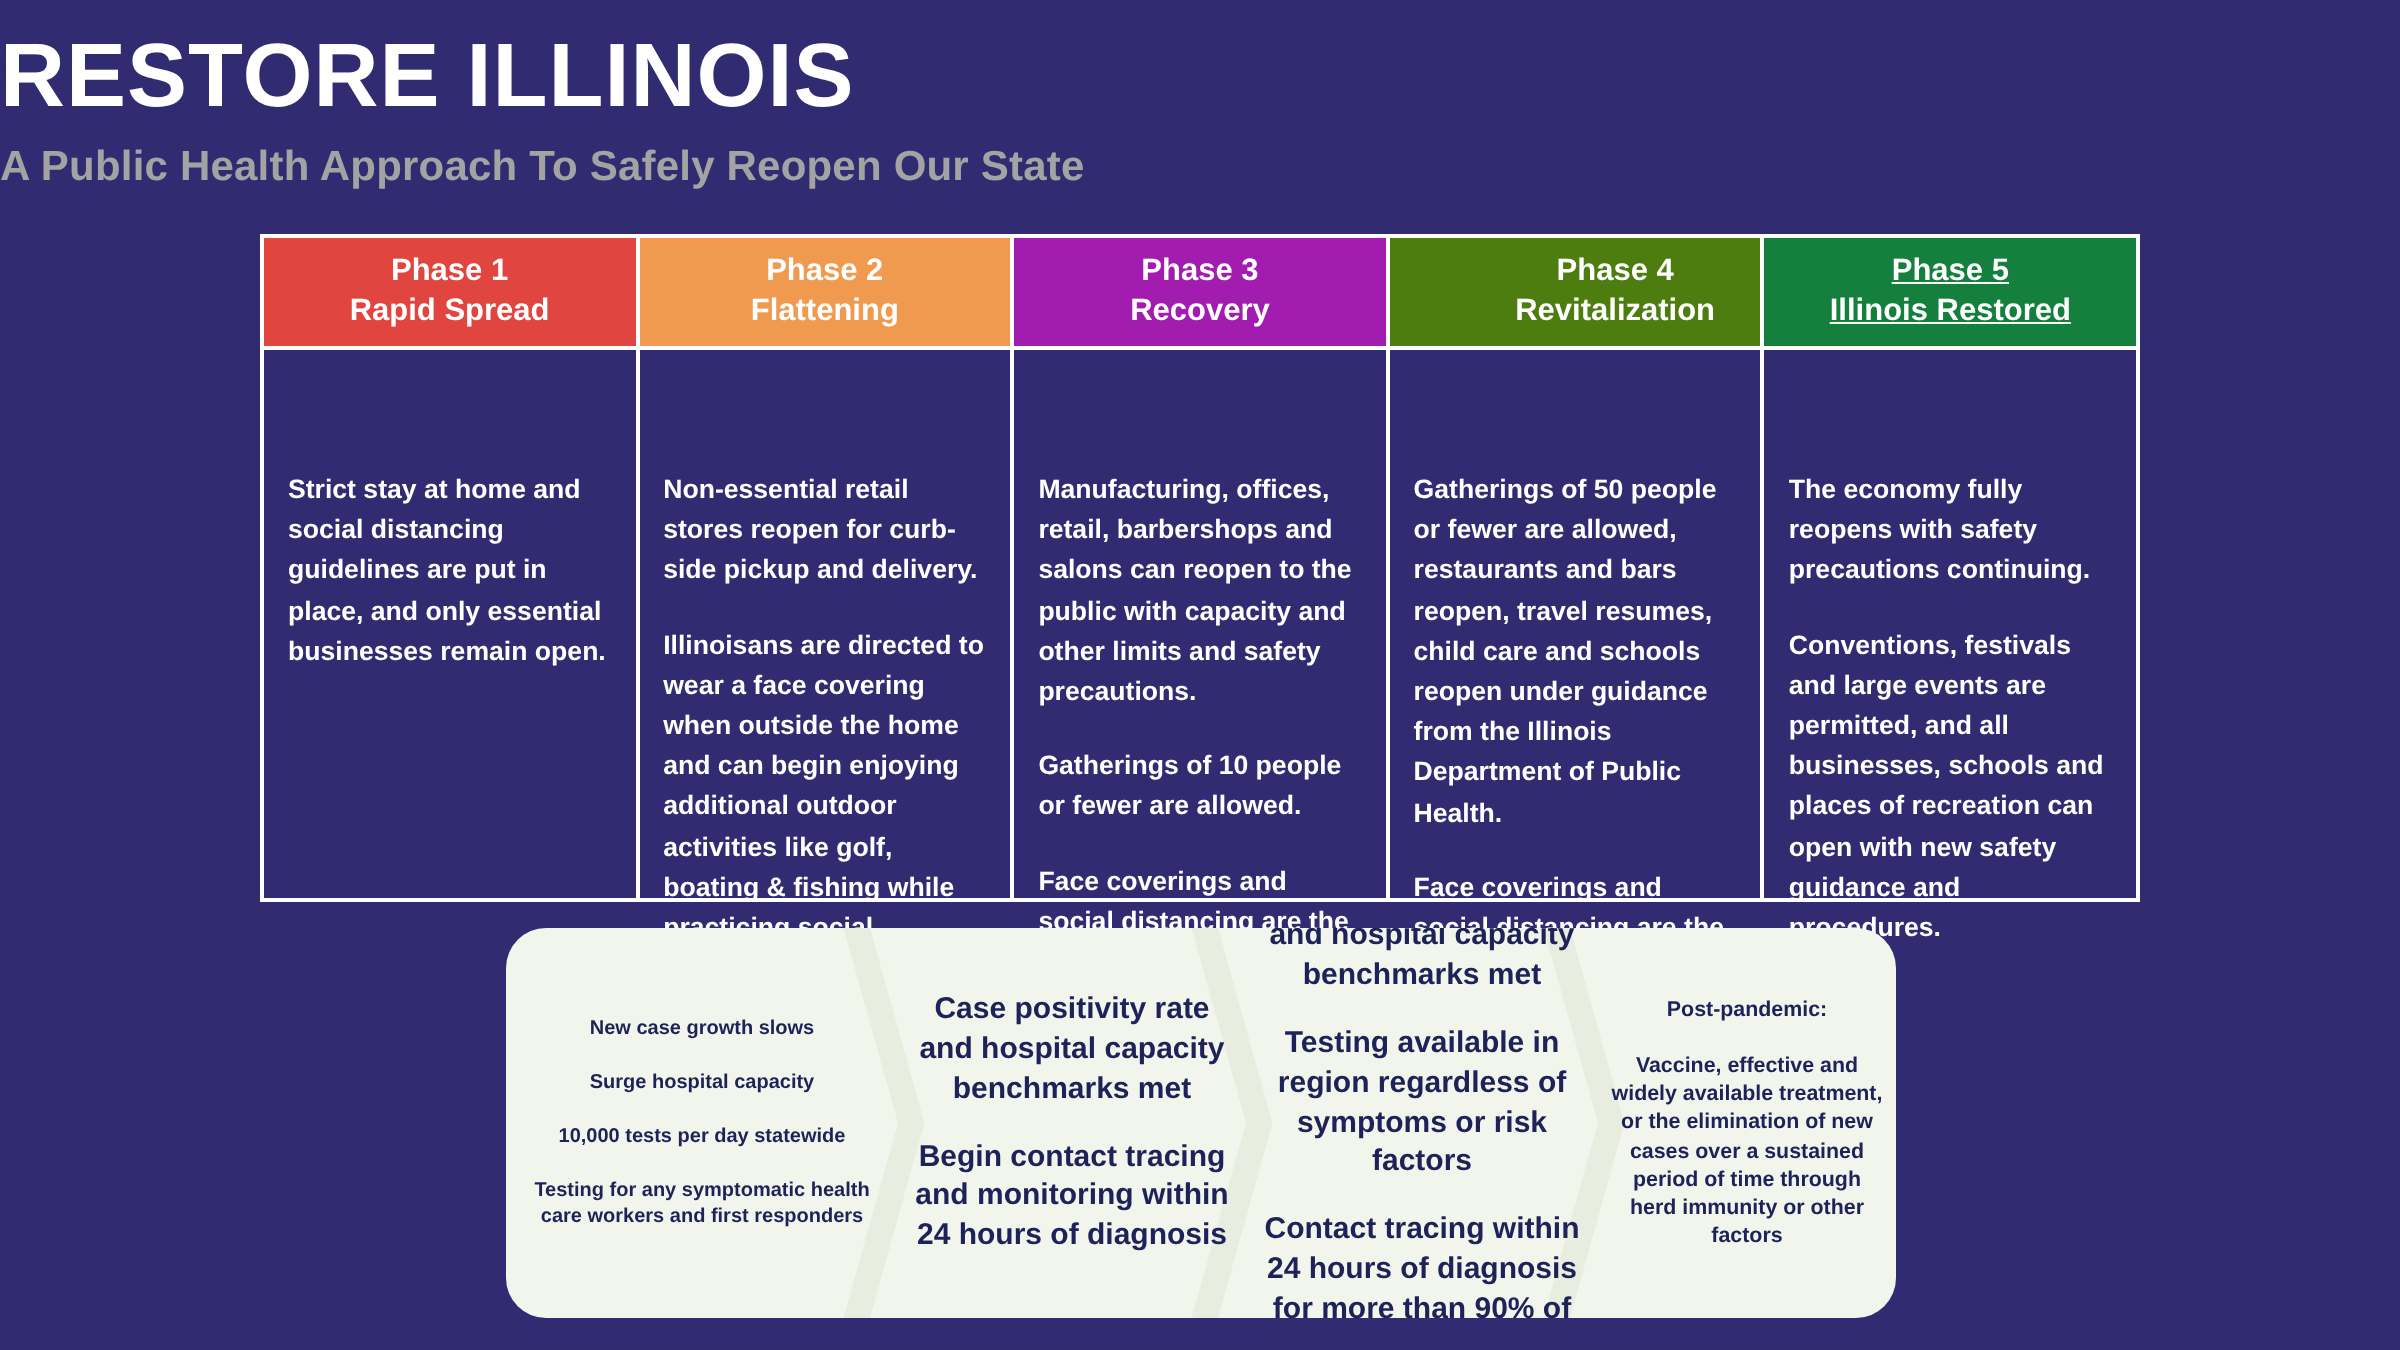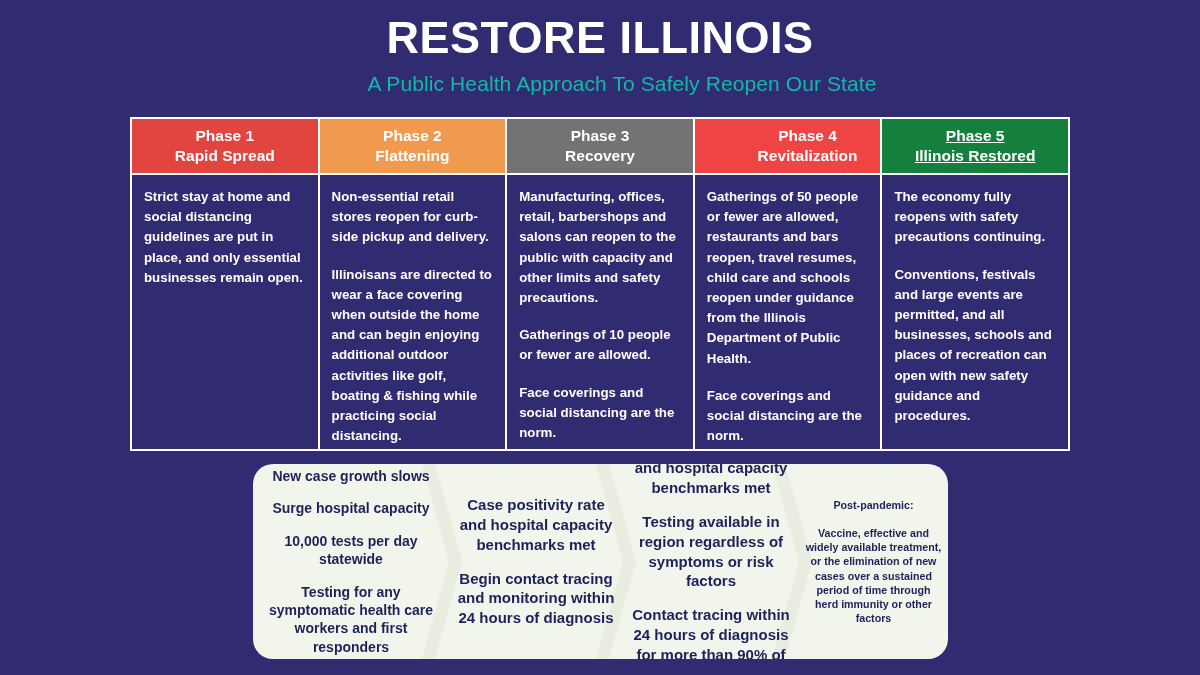--- a/index.html
+++ b/index.html
@@ -11,36 +11,35 @@
     height: 675px;
     overflow: hidden;
     background: #312b72;
     font-family: "Liberation Sans", sans-serif;
     -webkit-font-smoothing: antialiased;
   }
 
   #page { position: relative; width: 1200px; height: 675px; }
 
   
-  .header { padding-top: 14px; text-align: center; }
+  .header { padding-top: 14px; }
   .title {
     font-size: 45px;
     font-weight: bold;
     color: #ffffff;
     letter-spacing: 0.5px;
     line-height: 1.08;
     margin: 0;
   }
   .subtitle {
     font-size: 21px;
-    font-weight: normal;
-    color: #14b8a6;
+    font-weight: bold;
+    color: #a3a3a3;
     margin: 9px 0 0 0;
     letter-spacing: 0.1px;
-    padding-left: 44px;
   }
 
   
   .phase-grid {
     position: absolute;
     left: 130px;
     top: 117px;
     width: 940px;
     height: 334px;
     border: 2px solid #ffffff;
@@ -48,20 +47,21 @@
     display: flex;
     background: #312b72;
   }
   .phase-col {
     flex: 1 1 0;
     display: flex;
     flex-direction: column;
     border-right: 2px solid #ffffff;
     box-sizing: border-box;
     min-width: 0;
+    gap: 48px;
   }
   .phase-col:last-child { border-right: none; }
 
   .phase-head {
     height: 56px;
     flex: 0 0 56px;
     display: flex;
     flex-direction: column;
     align-items: center;
     justify-content: center;
@@ -128,21 +128,21 @@
 
   .chev-inner { position: relative; z-index: 2; padding: 0 6px; }
   .chev-inner p { margin: 0 0 14px 0; }
   .chev-inner p:last-child { margin-bottom: 0; }
 
   .c1 { flex: 0 0 196px; }
   .c2 { flex: 0 0 174px; }
   .c3 { flex: 0 0 176px; }
   .c4 { flex: 1 1 auto; }
 
-  .c1 .chev-inner { font-size: 14px; }
+  .c1 .chev-inner { font-size: 10px; }
   .c2 .chev-inner, .c3 .chev-inner { font-size: 15px; }
   .c4 .chev-inner { font-size: 10.7px; }
 </style>
 </head>
 <body>
 
 <div id="page">
 
   <div class="header">
     <h1 class="title">RESTORE ILLINOIS</h1>
@@ -166,33 +166,33 @@
         <span class="pnum">Phase 2</span>
         <span class="pname">Flattening</span>
       </div>
       <div class="phase-body">
         <p>Non-essential retail stores reopen for curb-side pickup and delivery.</p>
         <p>Illinoisans are directed to wear a face covering when outside the home and can begin enjoying additional outdoor activities like golf, boating &amp; fishing while practicing social distancing.</p>
       </div>
     </div>
 
     <div class="phase-col">
-      <div class="phase-head" style="background: #737373;">
+      <div class="phase-head" style="background: #a21caf;">
         <span class="pnum">Phase 3</span>
         <span class="pname">Recovery</span>
       </div>
       <div class="phase-body">
         <p>Manufacturing, offices, retail, barbershops and salons can reopen to the public with capacity and other limits and safety precautions.</p>
         <p>Gatherings of 10 people or fewer are allowed.</p>
         <p>Face coverings and social distancing are the norm.</p>
       </div>
     </div>
 
     <div class="phase-col">
-      <div class="phase-head" style="background: #ef4444; padding-left: 40px;">
+      <div class="phase-head" style="background: #4d7c0f; padding-left: 40px;">
         <span class="pnum">Phase 4</span>
         <span class="pname">Revitalization</span>
       </div>
       <div class="phase-body">
         <p>Gatherings of 50 people or fewer are allowed, restaurants and bars reopen, travel resumes, child care and schools reopen under guidance from the Illinois Department of Public Health.</p>
         <p>Face coverings and social distancing are the norm.</p>
       </div>
     </div>
 
     <div class="phase-col">

